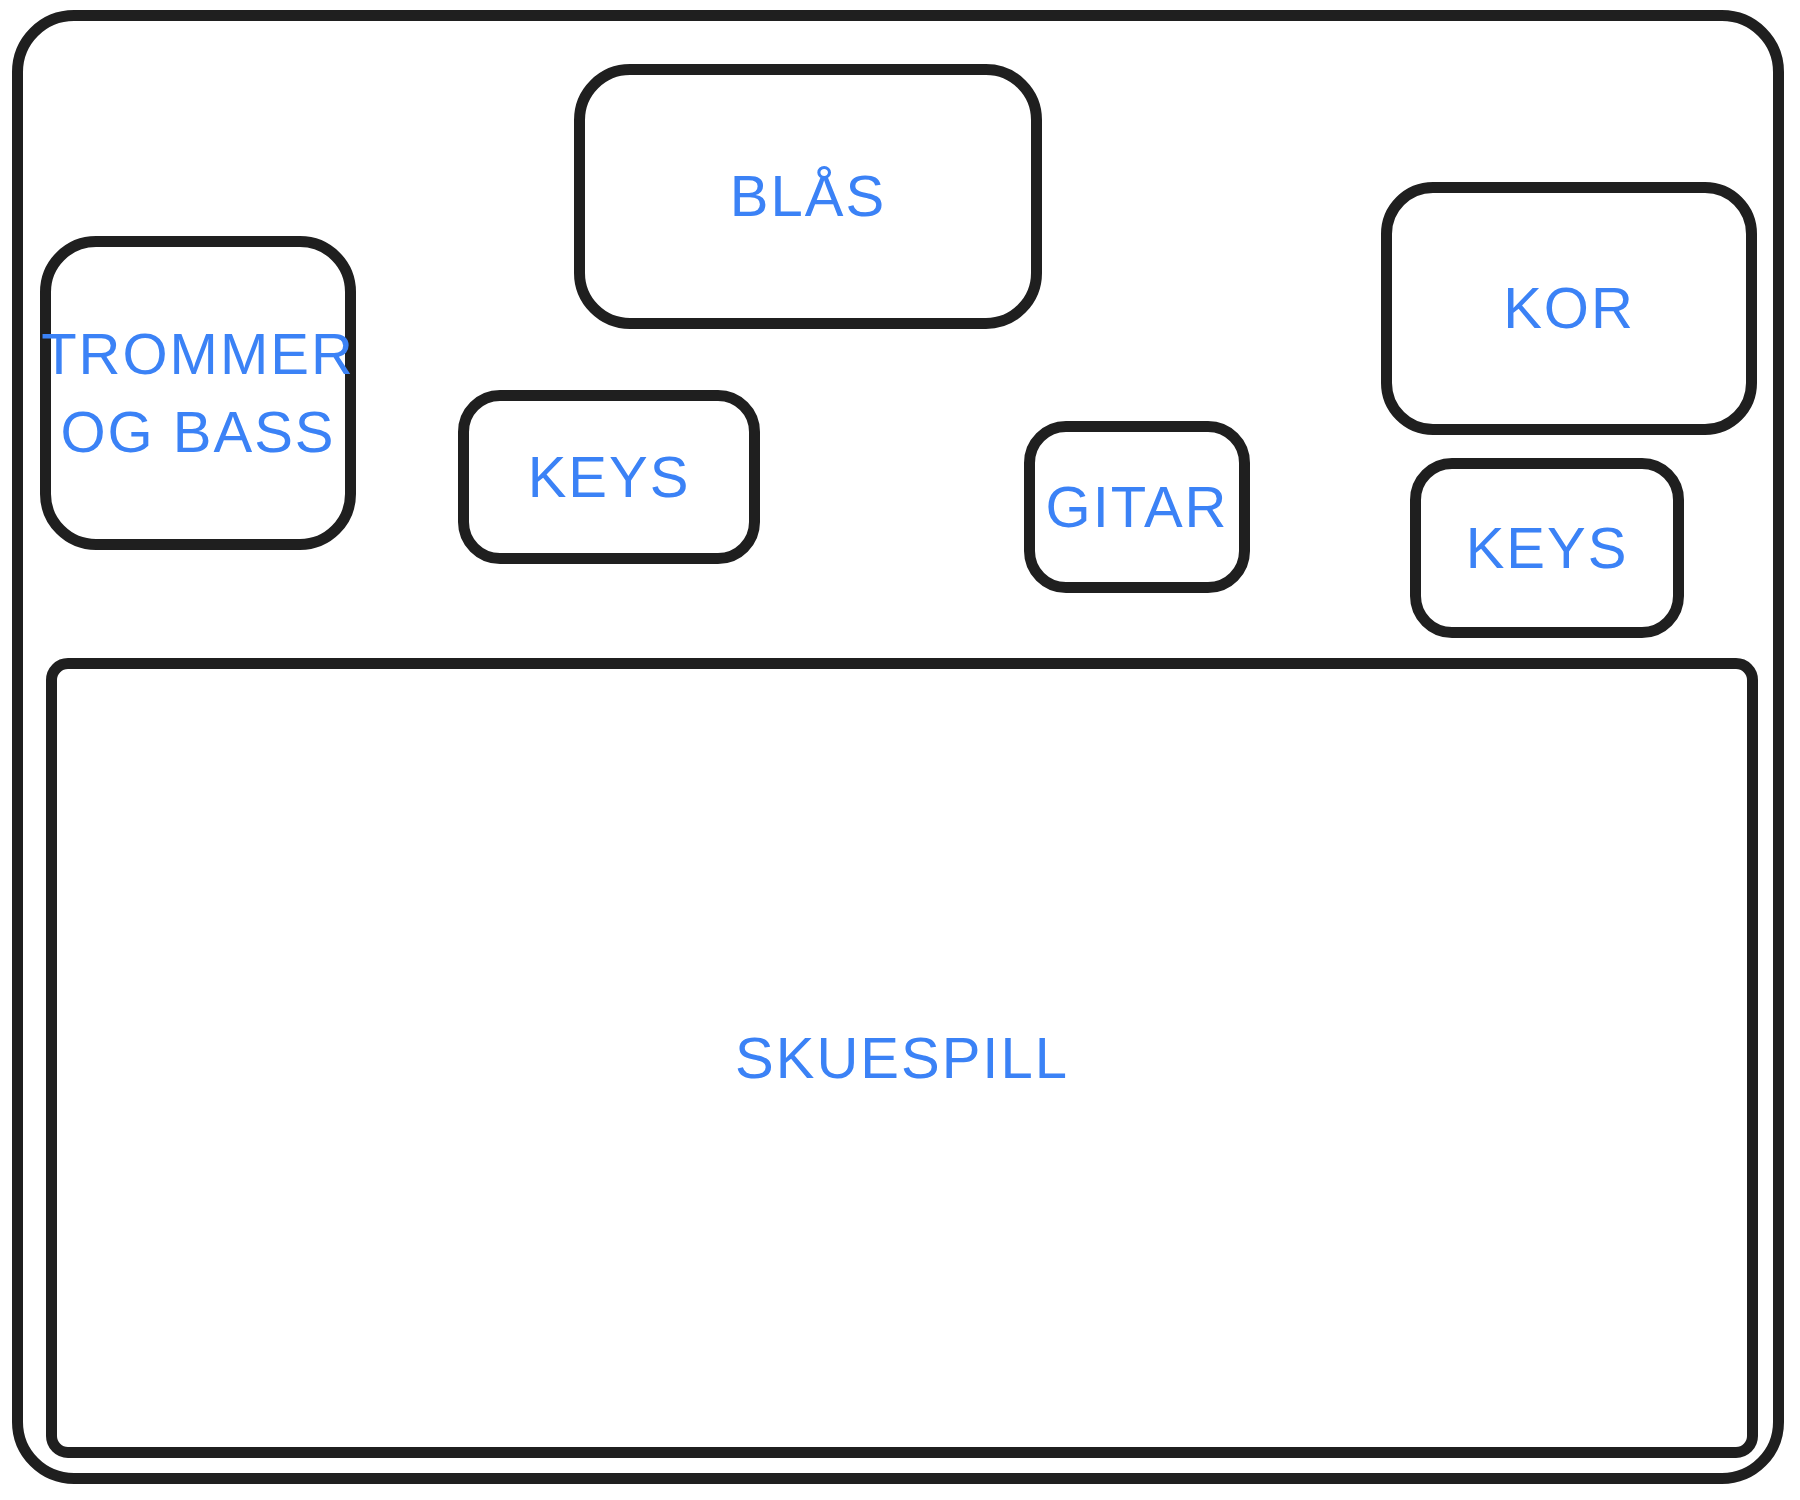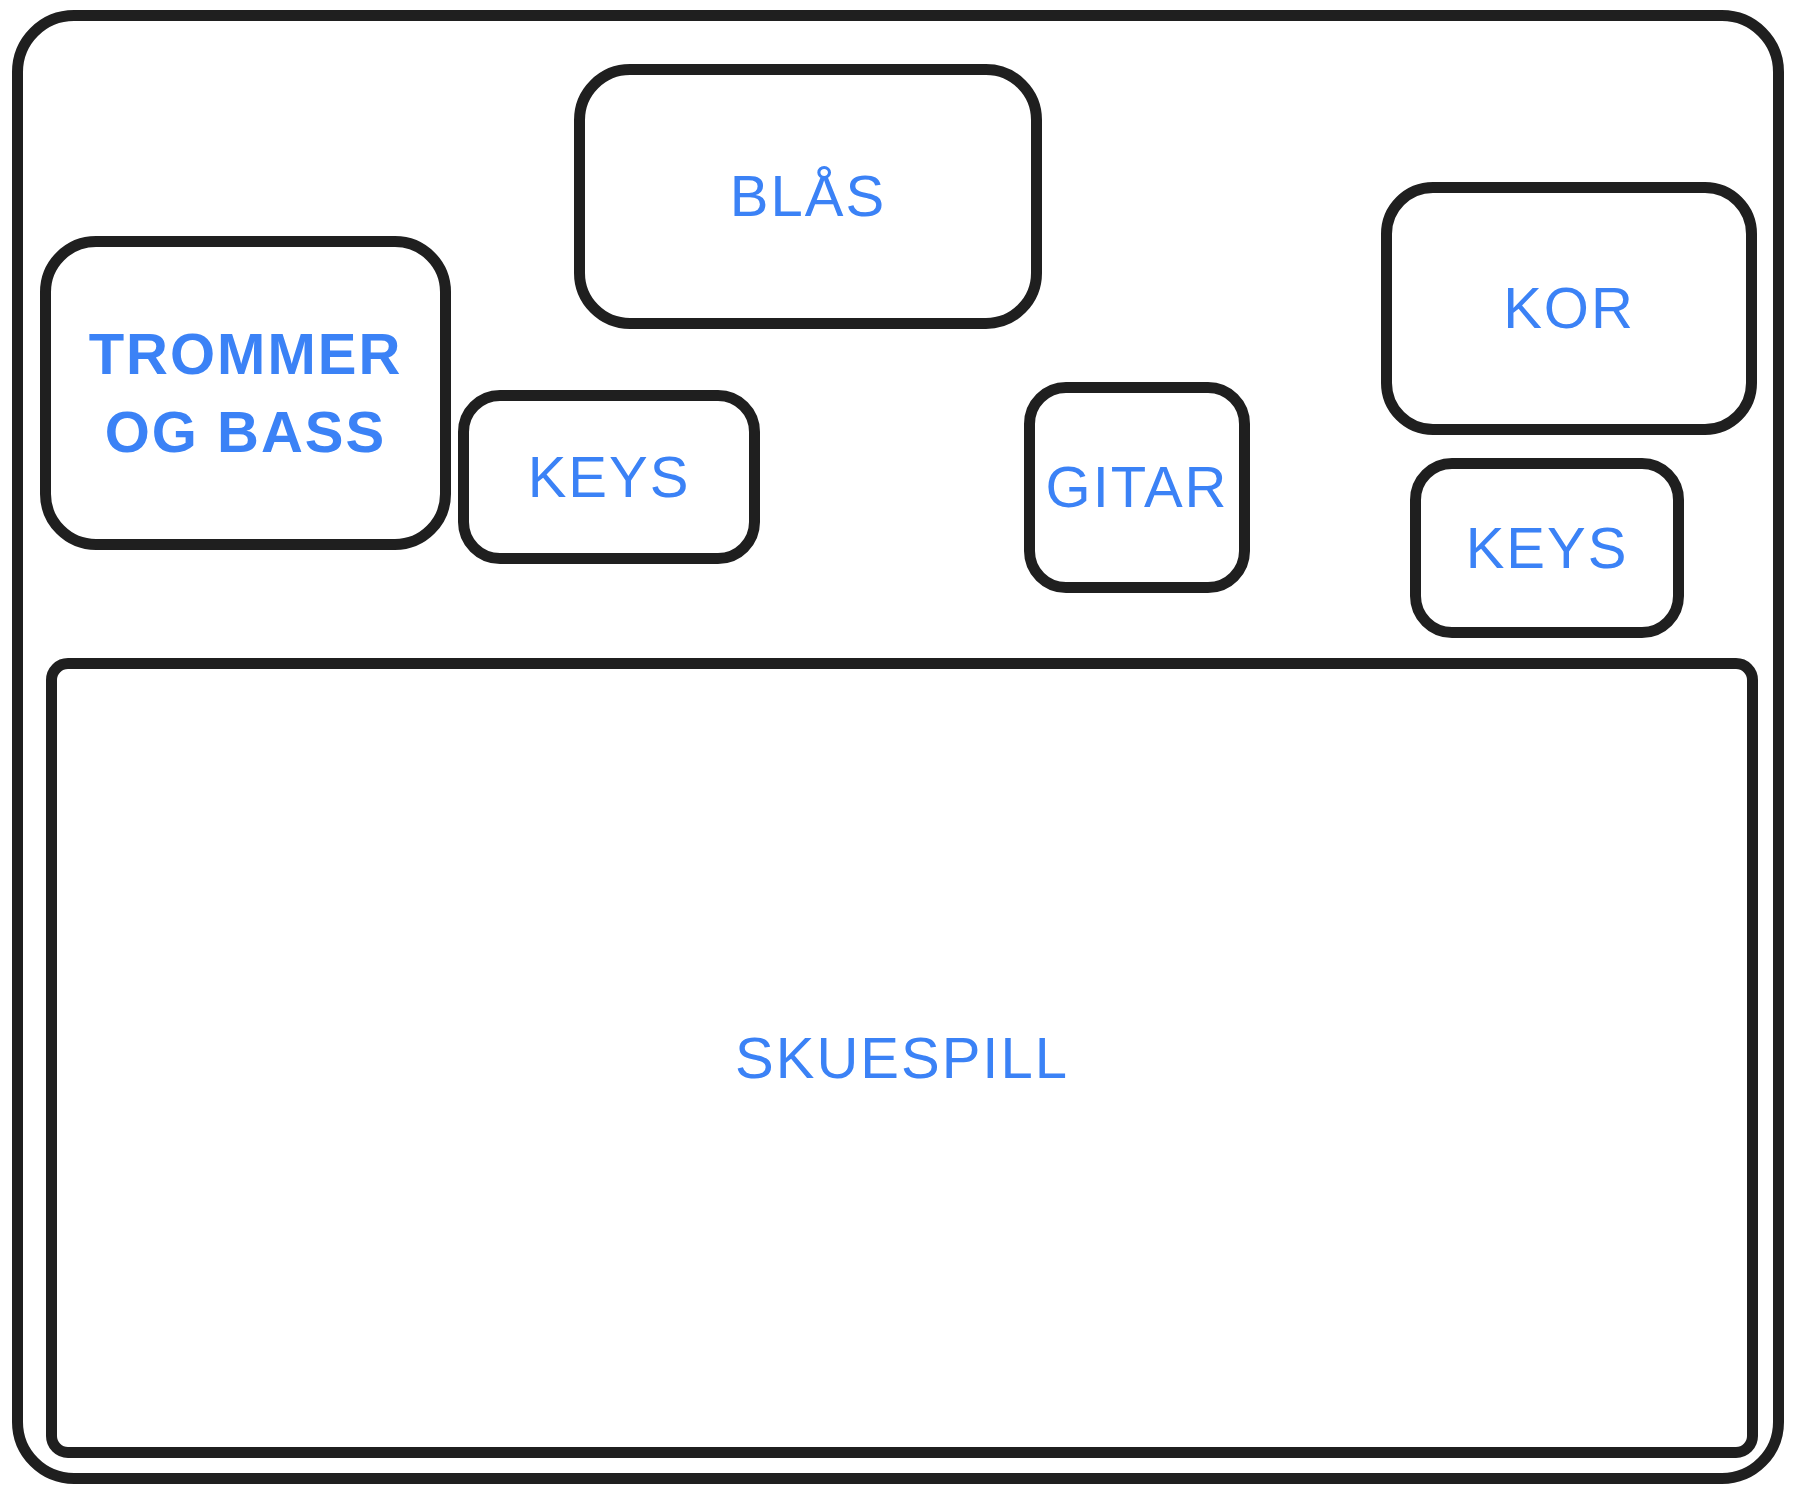--- a/index.html
+++ b/index.html
@@ -35,23 +35,23 @@
     text-align: center;
   }
   .box-label {
     color: #3b82f6;
     font-size: 58px;
     letter-spacing: 2px;
     line-height: 1.35;
     white-space: pre-line;
   }
   .box-blas         { left: 574px;  top: 64px;  width: 468px;  height: 265px; border-radius: 56px; }
-  .box-trommer      { left: 40px;   top: 236px; width: 411px;  height: 314px; border-radius: 56px; font-weight: bold; }
+  .box-trommer      { left: 40px;   top: 236px; width: 316px;  height: 314px; border-radius: 56px; }
   .box-keys-left    { left: 458px;  top: 390px; width: 302px;  height: 174px; border-radius: 42px; }
-  .box-gitar        { left: 1024px; top: 382px; width: 226px;  height: 211px; border-radius: 42px; }
+  .box-gitar        { left: 1024px; top: 421px; width: 226px;  height: 172px; border-radius: 42px; }
   .box-kor          { left: 1381px; top: 182px; width: 376px;  height: 253px; border-radius: 52px; }
   .box-keys-right   { left: 1410px; top: 458px; width: 274px;  height: 180px; border-radius: 42px; }
   .box-skuespill    { left: 46px;   top: 658px; width: 1712px; height: 800px; border-radius: 22px; }
 </style>
 </head>
 <body>
 
 <div class="canvas">
 
   <div class="outline"></div>

